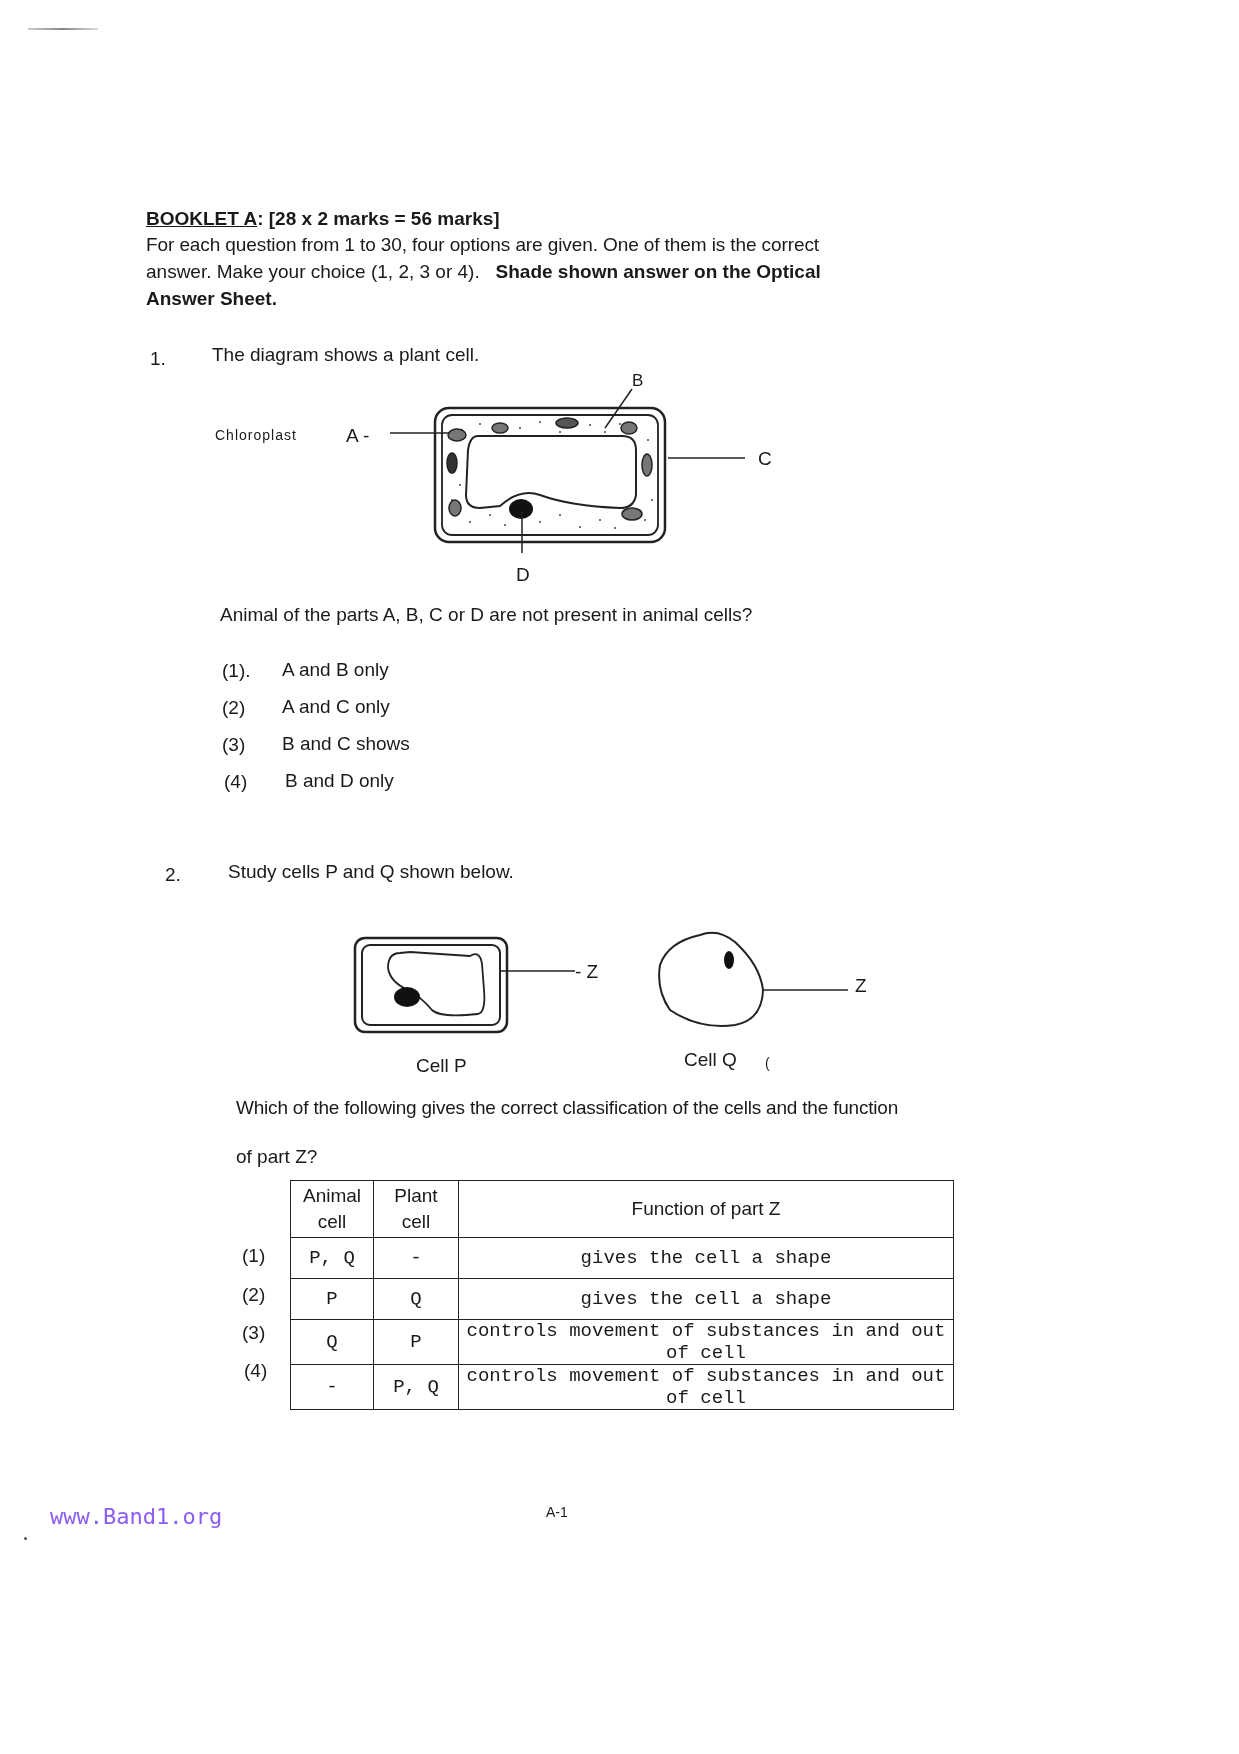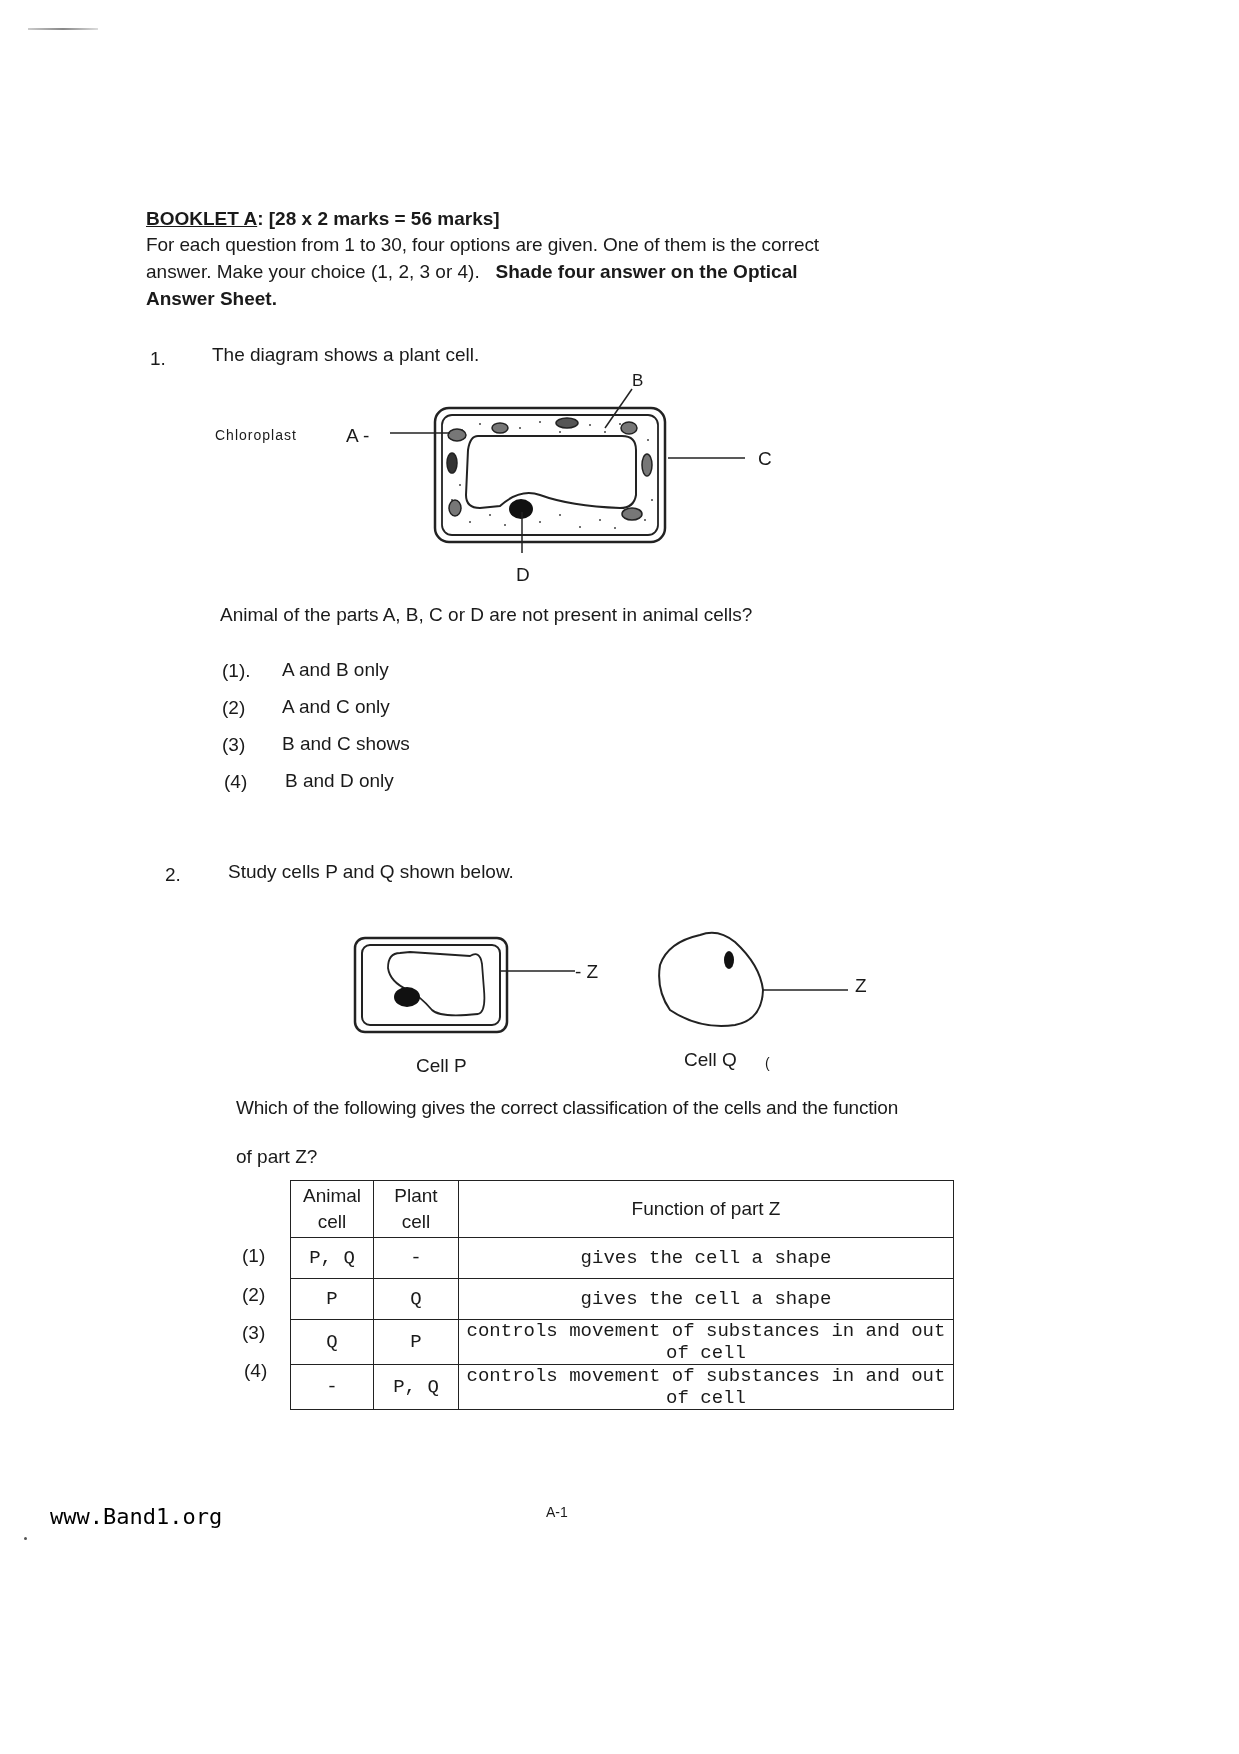--- a/index.html
+++ b/index.html
@@ -14,34 +14,34 @@
   .dot { position: absolute; width: 3px; height: 3px; background: #555; border-radius: 50%; }
   svg { position: absolute; overflow: visible; }
   .lbl { font-family: "Liberation Sans", sans-serif; font-size: 19px; fill: #1a1a1a; }
   .lbl-small { font-family: "Liberation Sans", sans-serif; font-size: 14px; fill: #1a1a1a; letter-spacing: 1px; }
   table.cls { position: absolute; left: 325px; top: 1316px; border-collapse: collapse;
               font-size: 19px; }
   table.cls td { border: 1.5px solid #222; text-align: center; padding: 0; height: 40px; font-family: Liberation Mono, monospace; }
   table.cls th { border: 1.5px solid #222; font-weight: normal; text-align: center;
                  line-height: 26px; padding: 2px 0; }
   .optnum { position: absolute; font-size: 19px; }
-  .footer-url { font-family: "DejaVu Sans Mono", monospace; font-size: 22px; color: #000000; }
+  .footer-url { font-family: "DejaVu Sans Mono", monospace; font-size: 22px; color: #8b5cf6; }
 </style>
 </head>
 <body>
 
 <div class="scan-mark"></div>
 <div class="dot" style="left:24px; top:1537px;"></div>
 
 <div class="abs t" style="left:146px; top:207px;">
   <span class="bold u">BOOKLET A</span><span class="bold">: [28 x 2 marks = 56 marks]</span>
 </div>
 <div class="abs t" style="left:146px; top:233px; letter-spacing:-0.1px;">For each question from 1 to 30, four options are given.   One of them is the correct</div>
 <div class="abs t" style="left:146px; top:260px;">
-  <span>answer.   Make your choice (1, 2, 3 or 4).</span>&nbsp;&nbsp;&nbsp;<span class="bold">Shade four answer on the Optical</span>
+  <span>answer.   Make your choice (1, 2, 3 or 4).</span>&nbsp;&nbsp;&nbsp;<span class="bold">Shade shown answer on the Optical</span>
 </div>
 <div class="abs t bold" style="left:146px; top:287px;">Answer Sheet.</div>
 
 <div class="abs t" style="left:150px; top:347px;">1.</div>
 <div class="abs t" style="left:212px; top:343px;">The diagram shows a plant cell.</div>
 
 <svg style="left:0; top:0;" width="1239" height="700">
 
   <rect x="435" y="408" width="230" height="134" rx="14" fill="none" stroke="#222" stroke-width="2.5"></rect>
   <rect x="442" y="415" width="216" height="120" rx="10" fill="none" stroke="#222" stroke-width="1.8"></rect>

